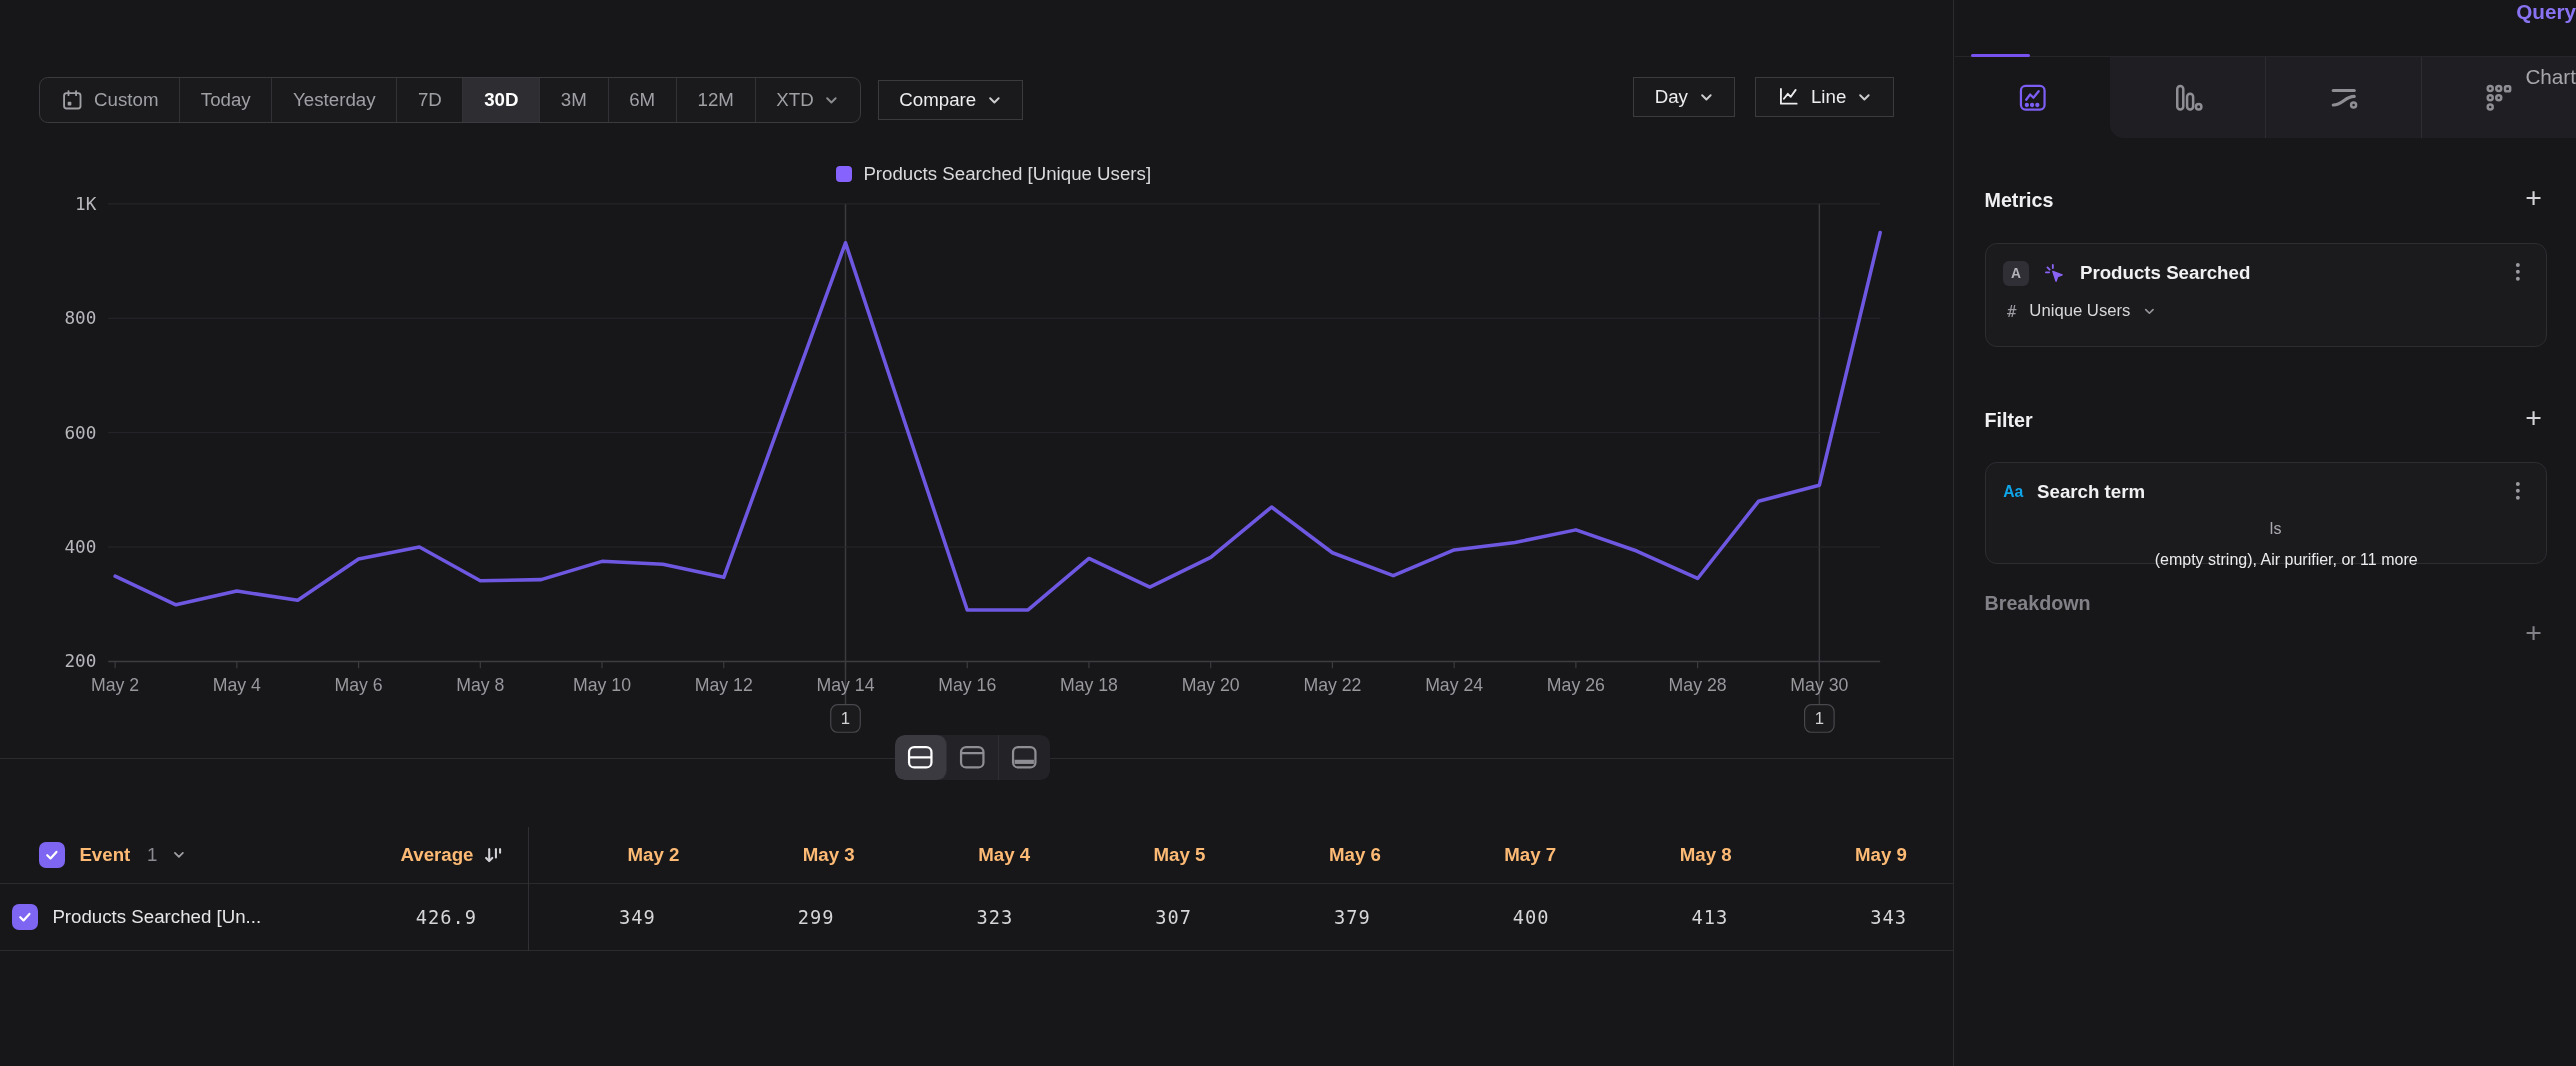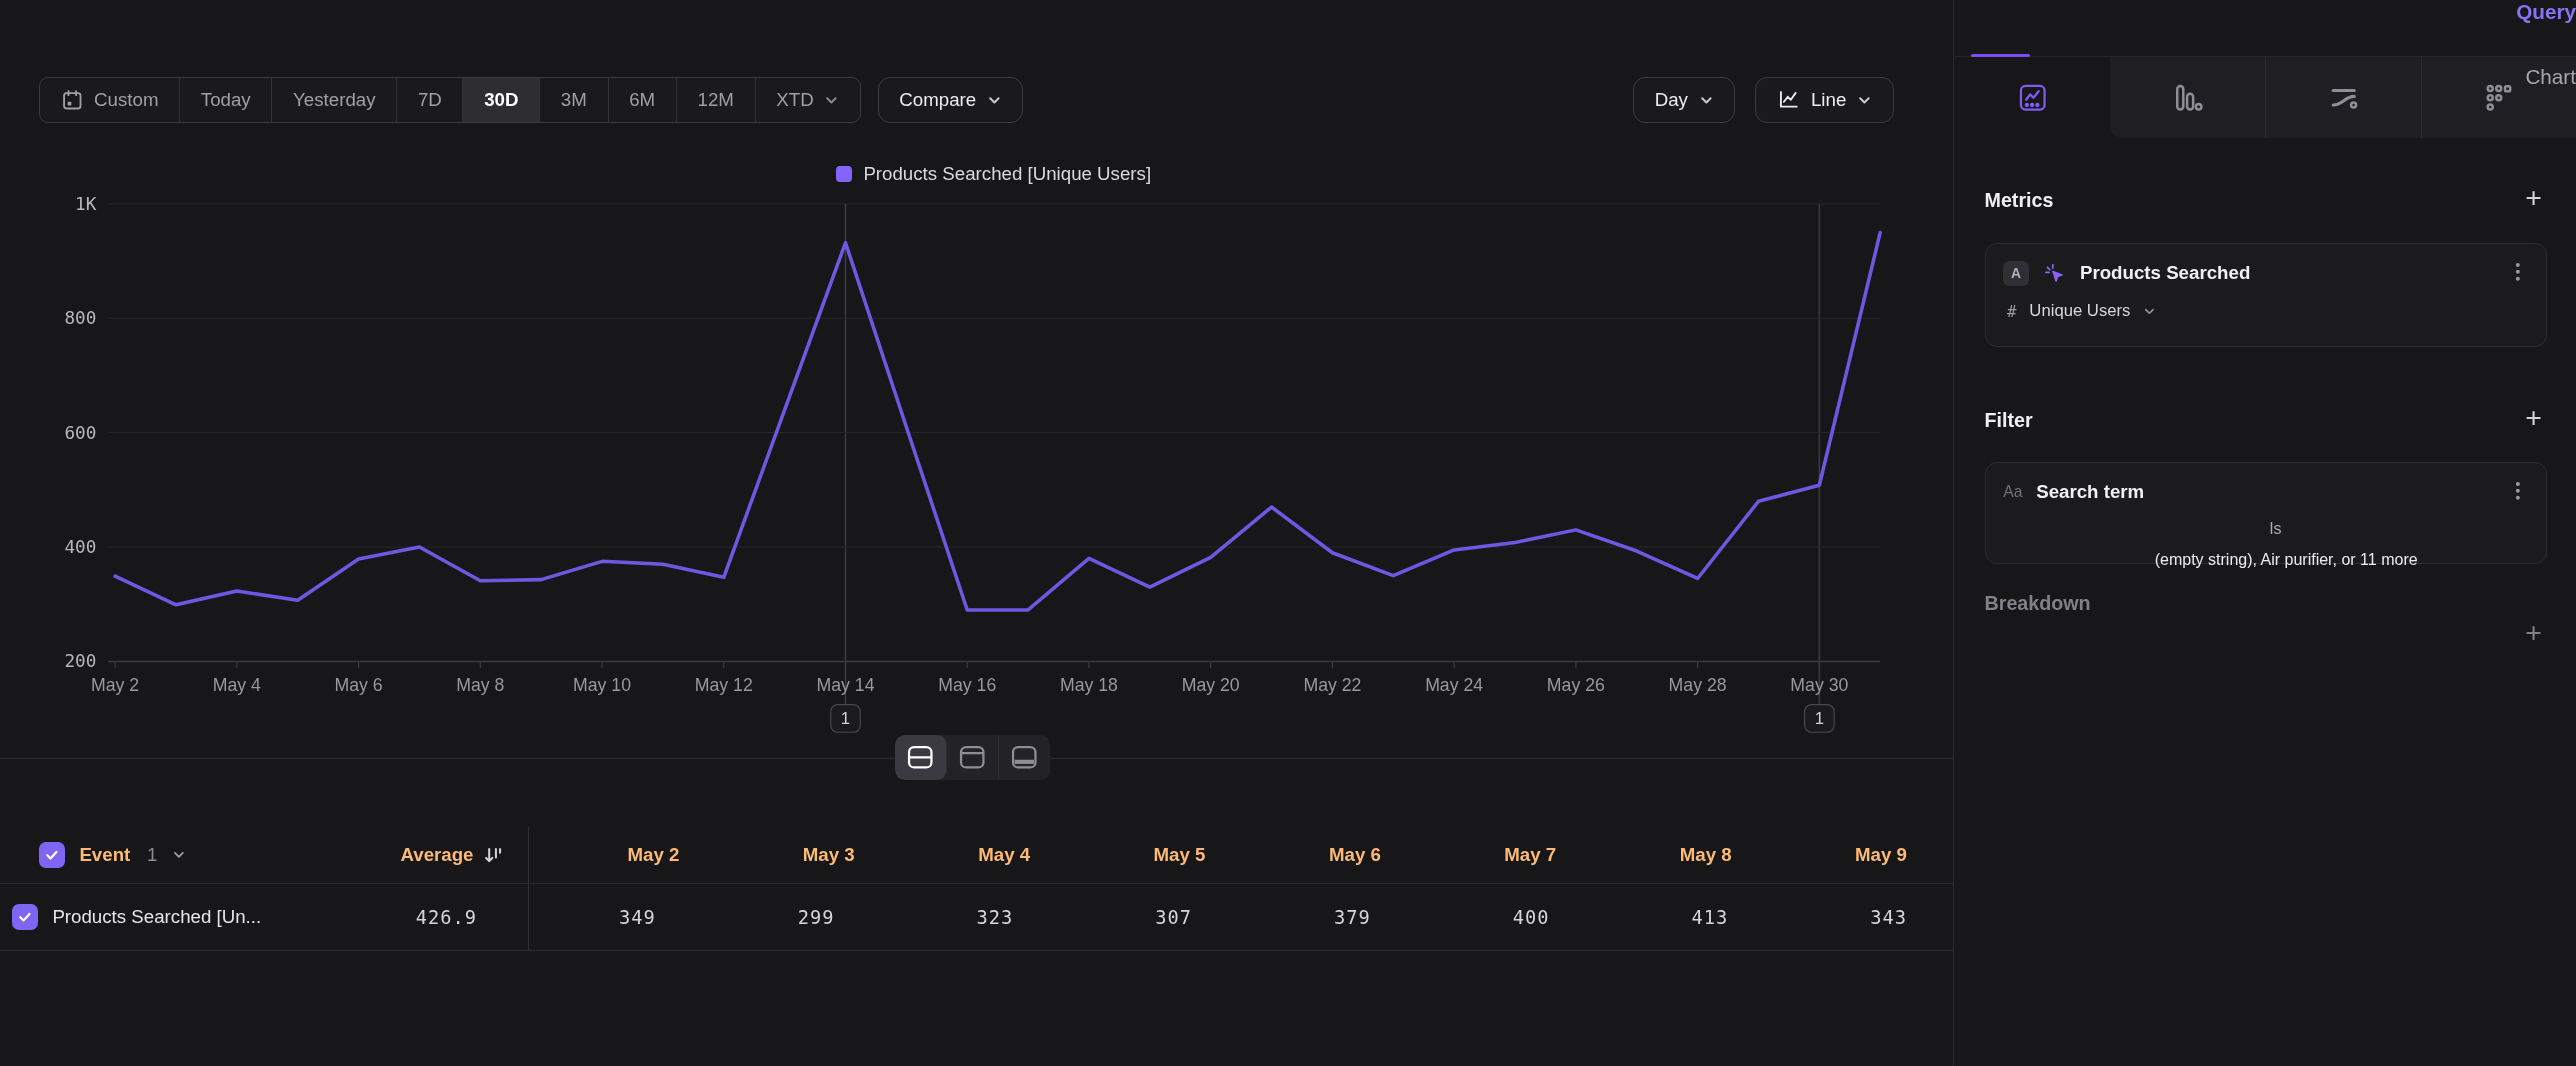--- a/index.html
+++ b/index.html
@@ -13,22 +13,22 @@
         border-right:1px solid #2b2b2f;box-sizing:border-box;}
 
   
   .toolbar{position:absolute;top:77px;left:39px;display:flex;align-items:center;gap:16.7px;}
   .seg-group{display:inline-flex;align-items:stretch;height:46px;
              border:1px solid #3a3a3f;border-radius:8.9px;overflow:hidden;background:#1a1a1d;box-sizing:border-box;}
   .seg{display:flex;align-items:center;gap:10.8px;padding:0 20.7px;font-size:18.7px;color:#9fa0a4;
        border-right:1px solid #313136;cursor:default;white-space:nowrap;}
   .seg:last-child{border-right:none;}
   .seg.active{background:#2d2d32;color:#ffffff;font-weight:bold;}
-  .btn{display:inline-flex;align-items:center;gap:10.8px;height:46px;padding:0 20.7px;
-       border:1px solid #3a3a3f;border-radius:12px;font-size:18.7px;color:#ededef;
+  .btn{display:inline-flex;align-items:center;gap:10.8px;height:40px;padding:0 20.7px;
+       border:1px solid #3a3a3f;border-radius:0;font-size:18.7px;color:#ededef;
        background:#1a1a1d;box-sizing:border-box;white-space:nowrap;}
   .toolbar-right{position:absolute;top:77px;left:1633px;display:flex;gap:19.7px;}
   .icon{display:inline-flex;align-items:center;justify-content:center;}
   .chev{color:inherit;opacity:.85;}
 
   
   .legend{position:absolute;top:163px;left:108px;width:1771px;
           display:flex;justify-content:center;align-items:center;gap:11.8px;
           font-size:18.7px;color:#dadadd;}
   .legend-swatch{width:15.7px;height:15.7px;border-radius:3.9px;}
@@ -81,21 +81,21 @@
            justify-content:center;font-size:28.5px;font-weight:normal;color:#d4d4d8;}
   .sb-card{position:absolute;left:29.5px;right:29.5px;border:1px solid #2d2d32;border-radius:11.8px;
            background:#1b1b1e;box-sizing:border-box;}
   .card-row1{display:flex;align-items:center;gap:13.8px;padding:16.7px 17.7px 0 17.7px;}
   .a-badge{width:25.6px;height:25.6px;border-radius:5.9px;background:#2f2f35;color:#b3b3b8;
            font-size:13.8px;font-weight:bold;display:flex;align-items:center;justify-content:center;flex:none;}
   .card-name{font-size:18.7px;font-weight:bold;color:#f1f1f3;}
   .kebab{margin-left:auto;color:#9a9a9f;}
   .card-row2{display:flex;align-items:center;gap:12.8px;padding:14.8px 17.7px 0 21.6px;font-size:16.7px;color:#d8d8db;}
   .hash{color:#9a9a9f;font-family:"DejaVu Sans Mono",monospace;font-size:15.7px;}
-  .aa{color:#737373;font-size:15.7px;font-weight:normal;text-align:center;}
+  .aa{color:#0ea5e9;font-size:15.7px;font-weight:bold;text-align:center;}
   .filter-row2{padding-left:59px;font-size:16px;flex-direction:column;}
   .filter-op{color:#aaaaaf;margin-right:21.6px;}
   .filter-val{color:#ebebee;}
   .dim{color:#818187;}
 </style>
 </head>
 <body>
 
 <div class="app">
 

